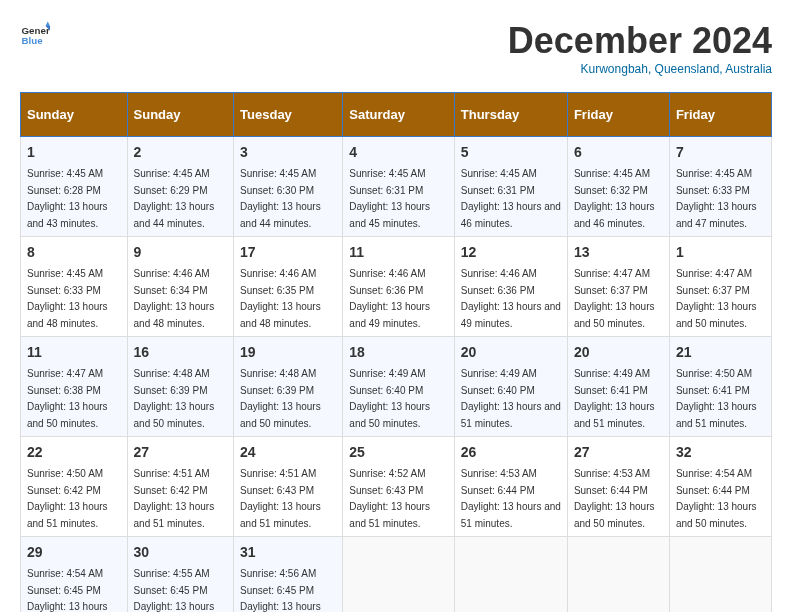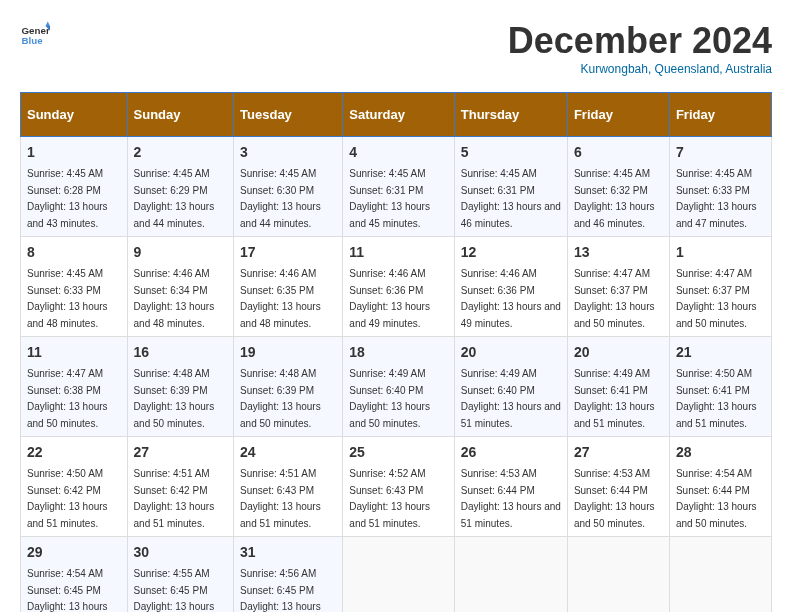--- a/index.html
+++ b/index.html
@@ -138,21 +138,21 @@
         <td><span class="day-num">20</span><span class="day-info">Sunrise: 4:49 AM<br>Sunset: 6:41 PM<br>Daylight: 13 hours and 51 minutes.</span></td>
         <td><span class="day-num">21</span><span class="day-info">Sunrise: 4:50 AM<br>Sunset: 6:41 PM<br>Daylight: 13 hours and 51 minutes.</span></td>
       </tr>
       <tr>
         <td><span class="day-num">22</span><span class="day-info">Sunrise: 4:50 AM<br>Sunset: 6:42 PM<br>Daylight: 13 hours and 51 minutes.</span></td>
         <td><span class="day-num">27</span><span class="day-info">Sunrise: 4:51 AM<br>Sunset: 6:42 PM<br>Daylight: 13 hours and 51 minutes.</span></td>
         <td><span class="day-num">24</span><span class="day-info">Sunrise: 4:51 AM<br>Sunset: 6:43 PM<br>Daylight: 13 hours and 51 minutes.</span></td>
         <td><span class="day-num">25</span><span class="day-info">Sunrise: 4:52 AM<br>Sunset: 6:43 PM<br>Daylight: 13 hours and 51 minutes.</span></td>
         <td><span class="day-num">26</span><span class="day-info">Sunrise: 4:53 AM<br>Sunset: 6:44 PM<br>Daylight: 13 hours and 51 minutes.</span></td>
         <td><span class="day-num">27</span><span class="day-info">Sunrise: 4:53 AM<br>Sunset: 6:44 PM<br>Daylight: 13 hours and 50 minutes.</span></td>
-        <td><span class="day-num">28</span><span class="day-info">Sunrise: 4:54 AM<br>Sunset: 6:44 PM<br>Daylight: 13 hours and 50 minutes.</span></td>
+        <td><span class="day-num">32</span><span class="day-info">Sunrise: 4:54 AM<br>Sunset: 6:44 PM<br>Daylight: 13 hours and 50 minutes.</span></td>
       </tr>
       <tr>
         <td><span class="day-num">29</span><span class="day-info">Sunrise: 4:54 AM<br>Sunset: 6:45 PM<br>Daylight: 13 hours and 50 minutes.</span></td>
         <td><span class="day-num">30</span><span class="day-info">Sunrise: 4:55 AM<br>Sunset: 6:45 PM<br>Daylight: 13 hours and 50 minutes.</span></td>
         <td><span class="day-num">31</span><span class="day-info">Sunrise: 4:56 AM<br>Sunset: 6:45 PM<br>Daylight: 13 hours and 49 minutes.</span></td>
         <td class="empty-cell"></td>
         <td class="empty-cell"></td>
         <td class="empty-cell"></td>
         <td class="empty-cell"></td>
       </tr>

